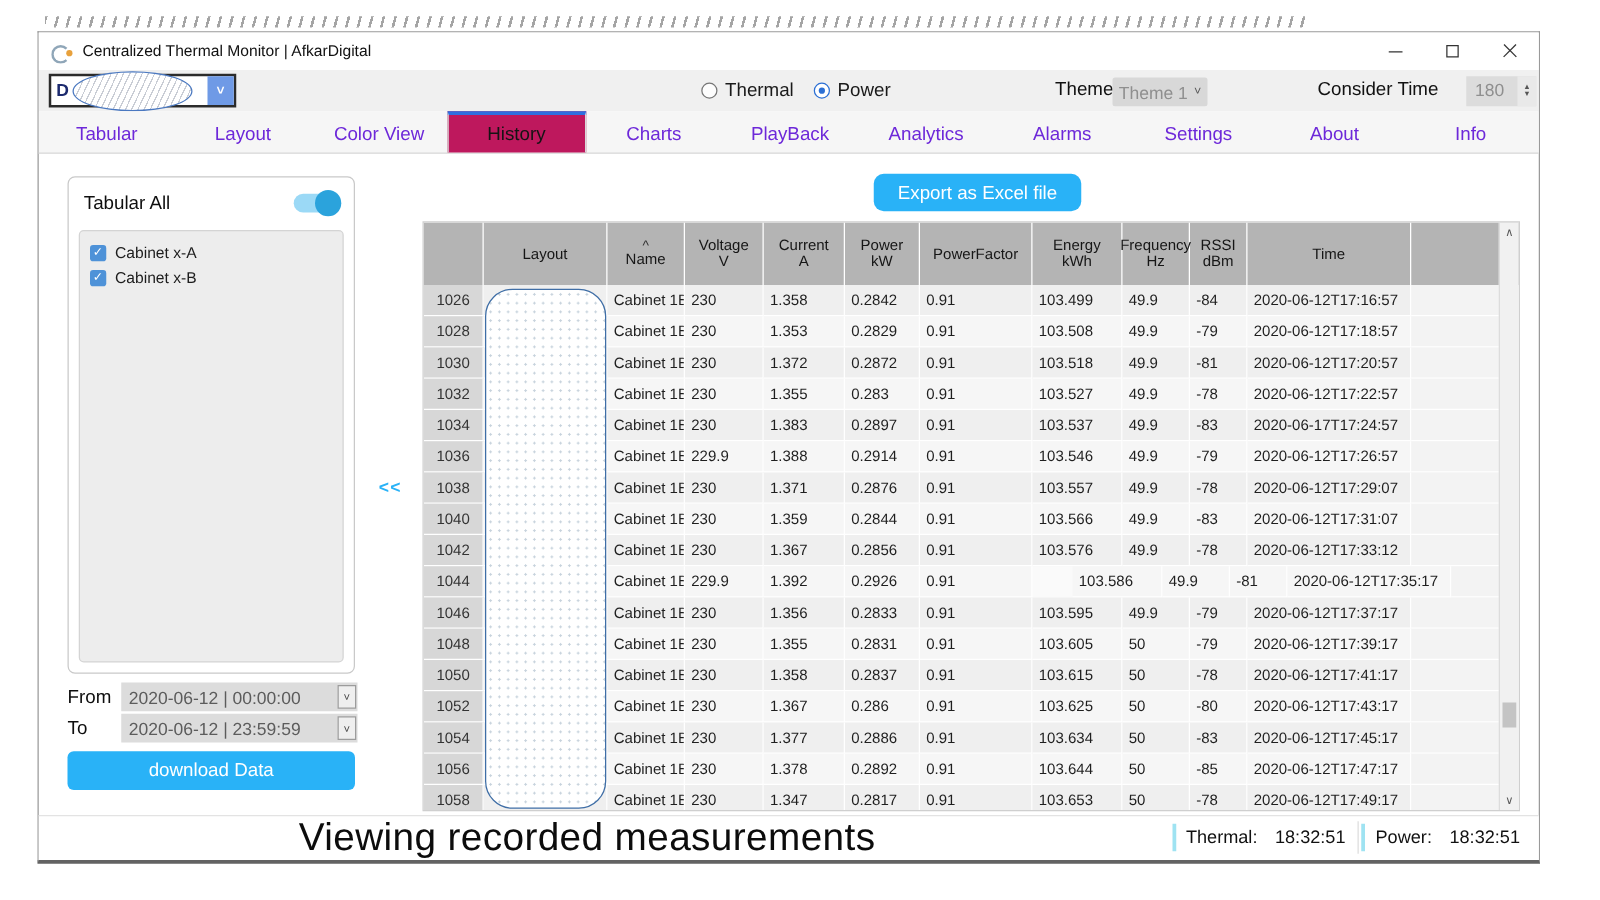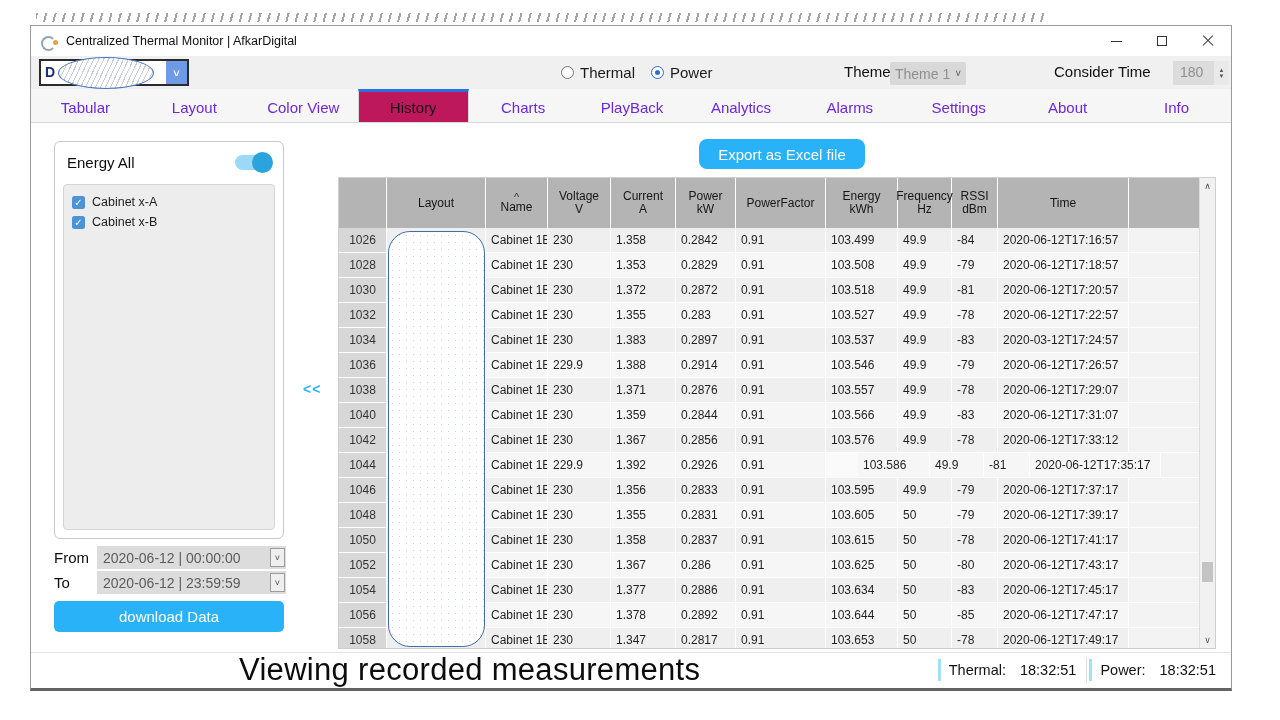--- a/index.html
+++ b/index.html
@@ -188,21 +188,21 @@
         <div class="tab">PlayBack</div>
         <div class="tab">Analytics</div>
         <div class="tab">Alarms</div>
         <div class="tab">Settings</div>
         <div class="tab">About</div>
         <div class="tab">Info</div>
       </div>
 
     <div class="sidebar">
       <div class="sa-row">
-        <span class="sa-label">Energy All</span>
+        <span class="sa-label">Tabular All</span>
         <span class="toggle">
             <span class="knob"></span>
           </span>
       </div>
       <div class="cab-list">
           <div class="cab-item">
             <span class="cb checked">✓</span>
             <span class="cab-label">Cabinet x-A</span>
           </div>
           <div class="cab-item">
@@ -337,21 +337,21 @@
             <div class="tcell rowhead" style="width: 48px;">1034</div>
             <div class="tcell" style="width: 99px;"></div>
             <div class="tcell" style="width: 62px;">Cabinet 1B</div>
             <div class="tcell" style="width: 63px;">230</div>
             <div class="tcell" style="width: 65px;">1.383</div>
             <div class="tcell" style="width: 60px;">0.2897</div>
             <div class="tcell" style="width: 90px;">0.91</div>
             <div class="tcell" style="width: 72px;">103.537</div>
             <div class="tcell" style="width: 54px;">49.9</div>
             <div class="tcell" style="width: 46px;">-83</div>
-            <div class="tcell" style="width: 131px;">2020-03-12T17:24:57</div>
+            <div class="tcell" style="width: 131px;">2020-06-17T17:24:57</div>
             <div class="tcell fillcell"></div>
           </div>
           <div class="trow odd">
             <div class="tcell rowhead" style="width: 48px;">1036</div>
             <div class="tcell" style="width: 99px;"></div>
             <div class="tcell" style="width: 62px;">Cabinet 1B</div>
             <div class="tcell" style="width: 63px;">229.9</div>
             <div class="tcell" style="width: 65px;">1.388</div>
             <div class="tcell" style="width: 60px;">0.2914</div>
             <div class="tcell" style="width: 90px;">0.91</div>

